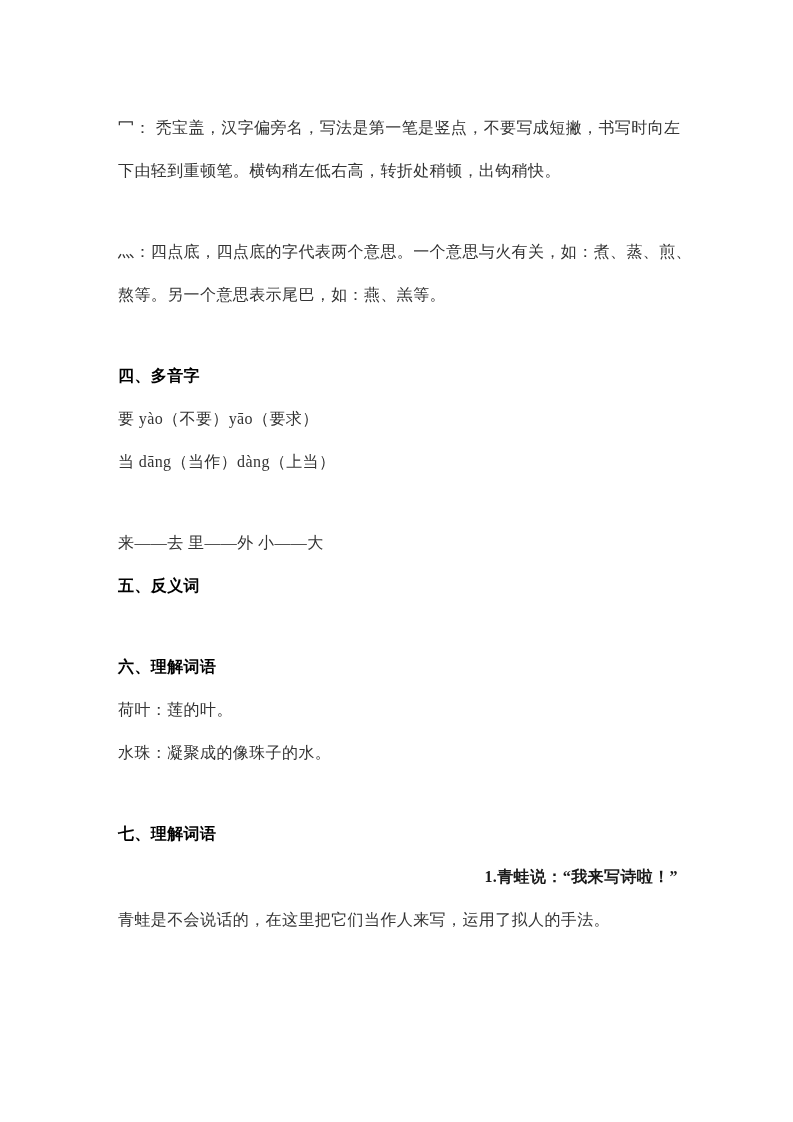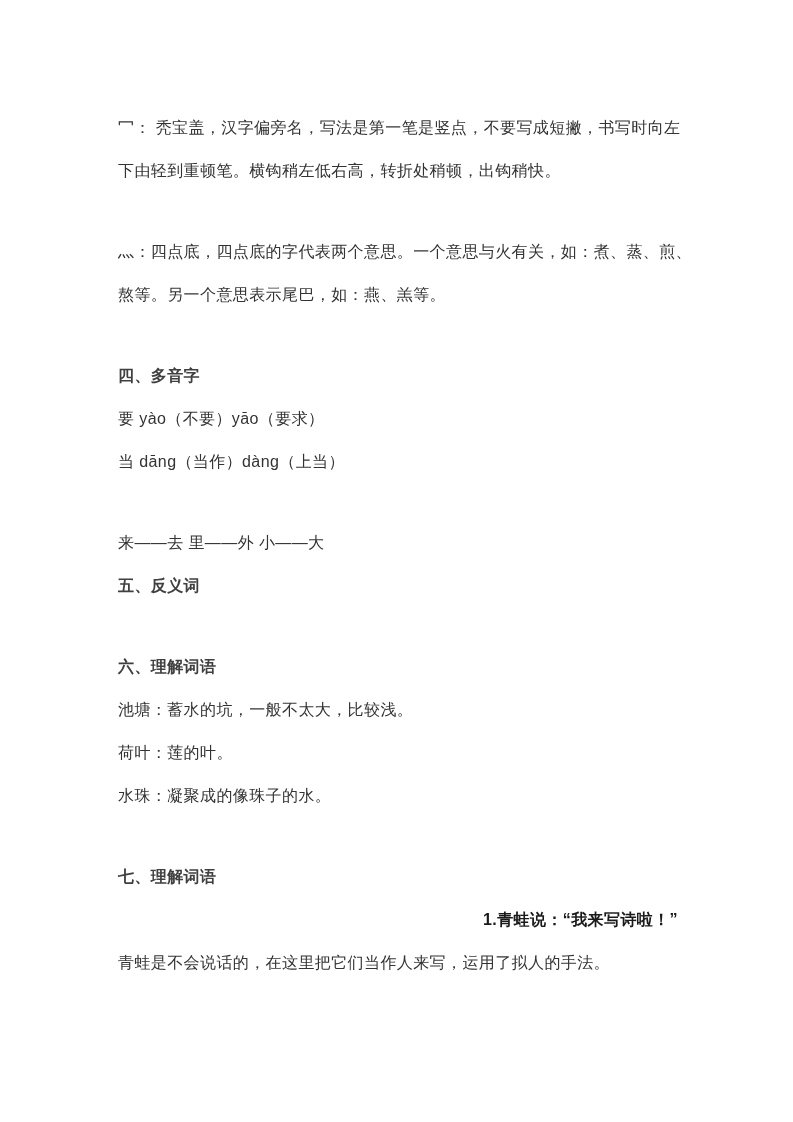--- a/index.html
+++ b/index.html
@@ -23,24 +23,25 @@
       font-size: 16px;
       letter-spacing: 0.4px;
     }
     .line {
       display: block;
       line-height: 43px;
       white-space: nowrap;
     }
     .gap-top {
       margin-top: 38px;
+      font-family: Liberation Serif, serif;
     }
     .heading {
       font-weight: 700;
-      color: #404040;
+      color: #000000;
     }
     .bold-sentence {
       font-weight: 700;
       color: #1a1a1a;
       text-align: right;
     }
   </style>
 </head>
 <body>
 
@@ -62,21 +63,20 @@
     <span class="line">当 dāng（当作）dàng（上当）</span>
   </div>
 
   <div class="gap-top">
     <span class="line">来——去 里——外 小——大</span>
     <span class="line heading">五、反义词</span>
   </div>
 
   <div class="gap-top">
     <span class="line heading">六、理解词语</span>
-    <span class="line">池塘：蓄水的坑，一般不太大，比较浅。</span>
     <span class="line">荷叶：莲的叶。</span>
     <span class="line">水珠：凝聚成的像珠子的水。</span>
   </div>
 
   <div class="gap-top">
     <span class="line heading">七、理解词语</span>
     <span class="line bold-sentence">1.青蛙说：“我来写诗啦！”</span>
     <span class="line">青蛙是不会说话的，在这里把它们当作人来写，运用了拟人的手法。</span>
   </div>
 

